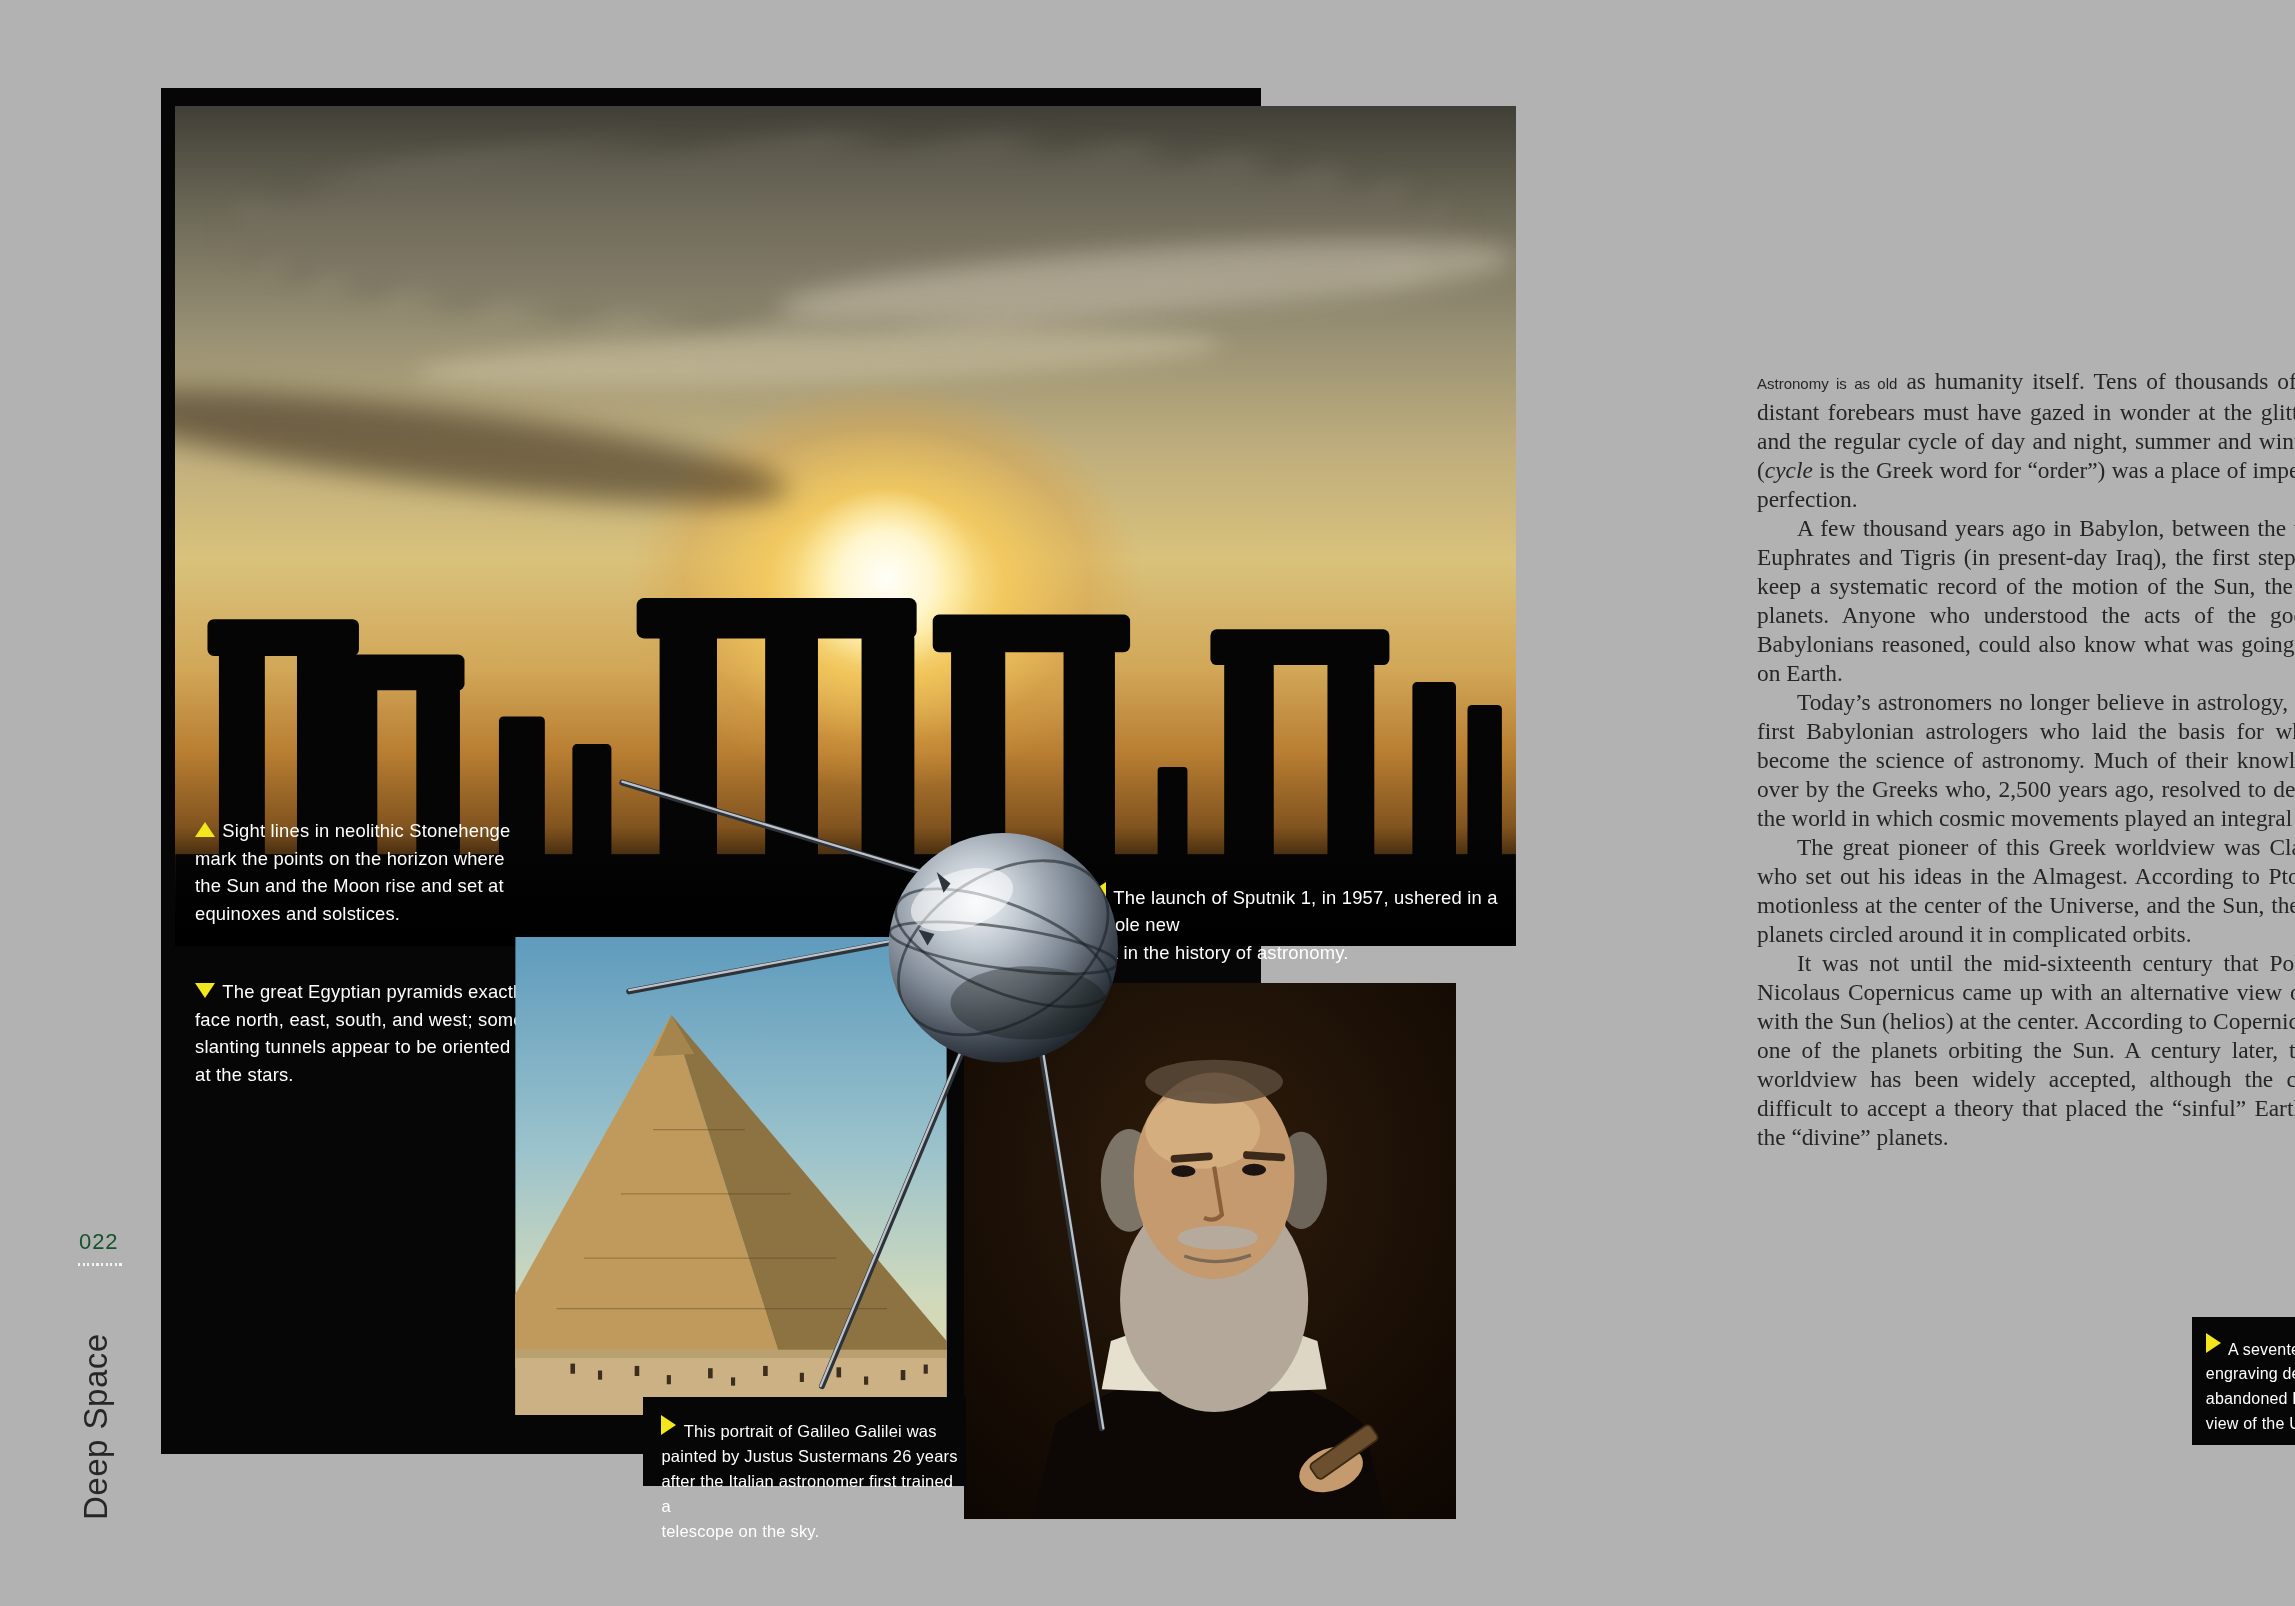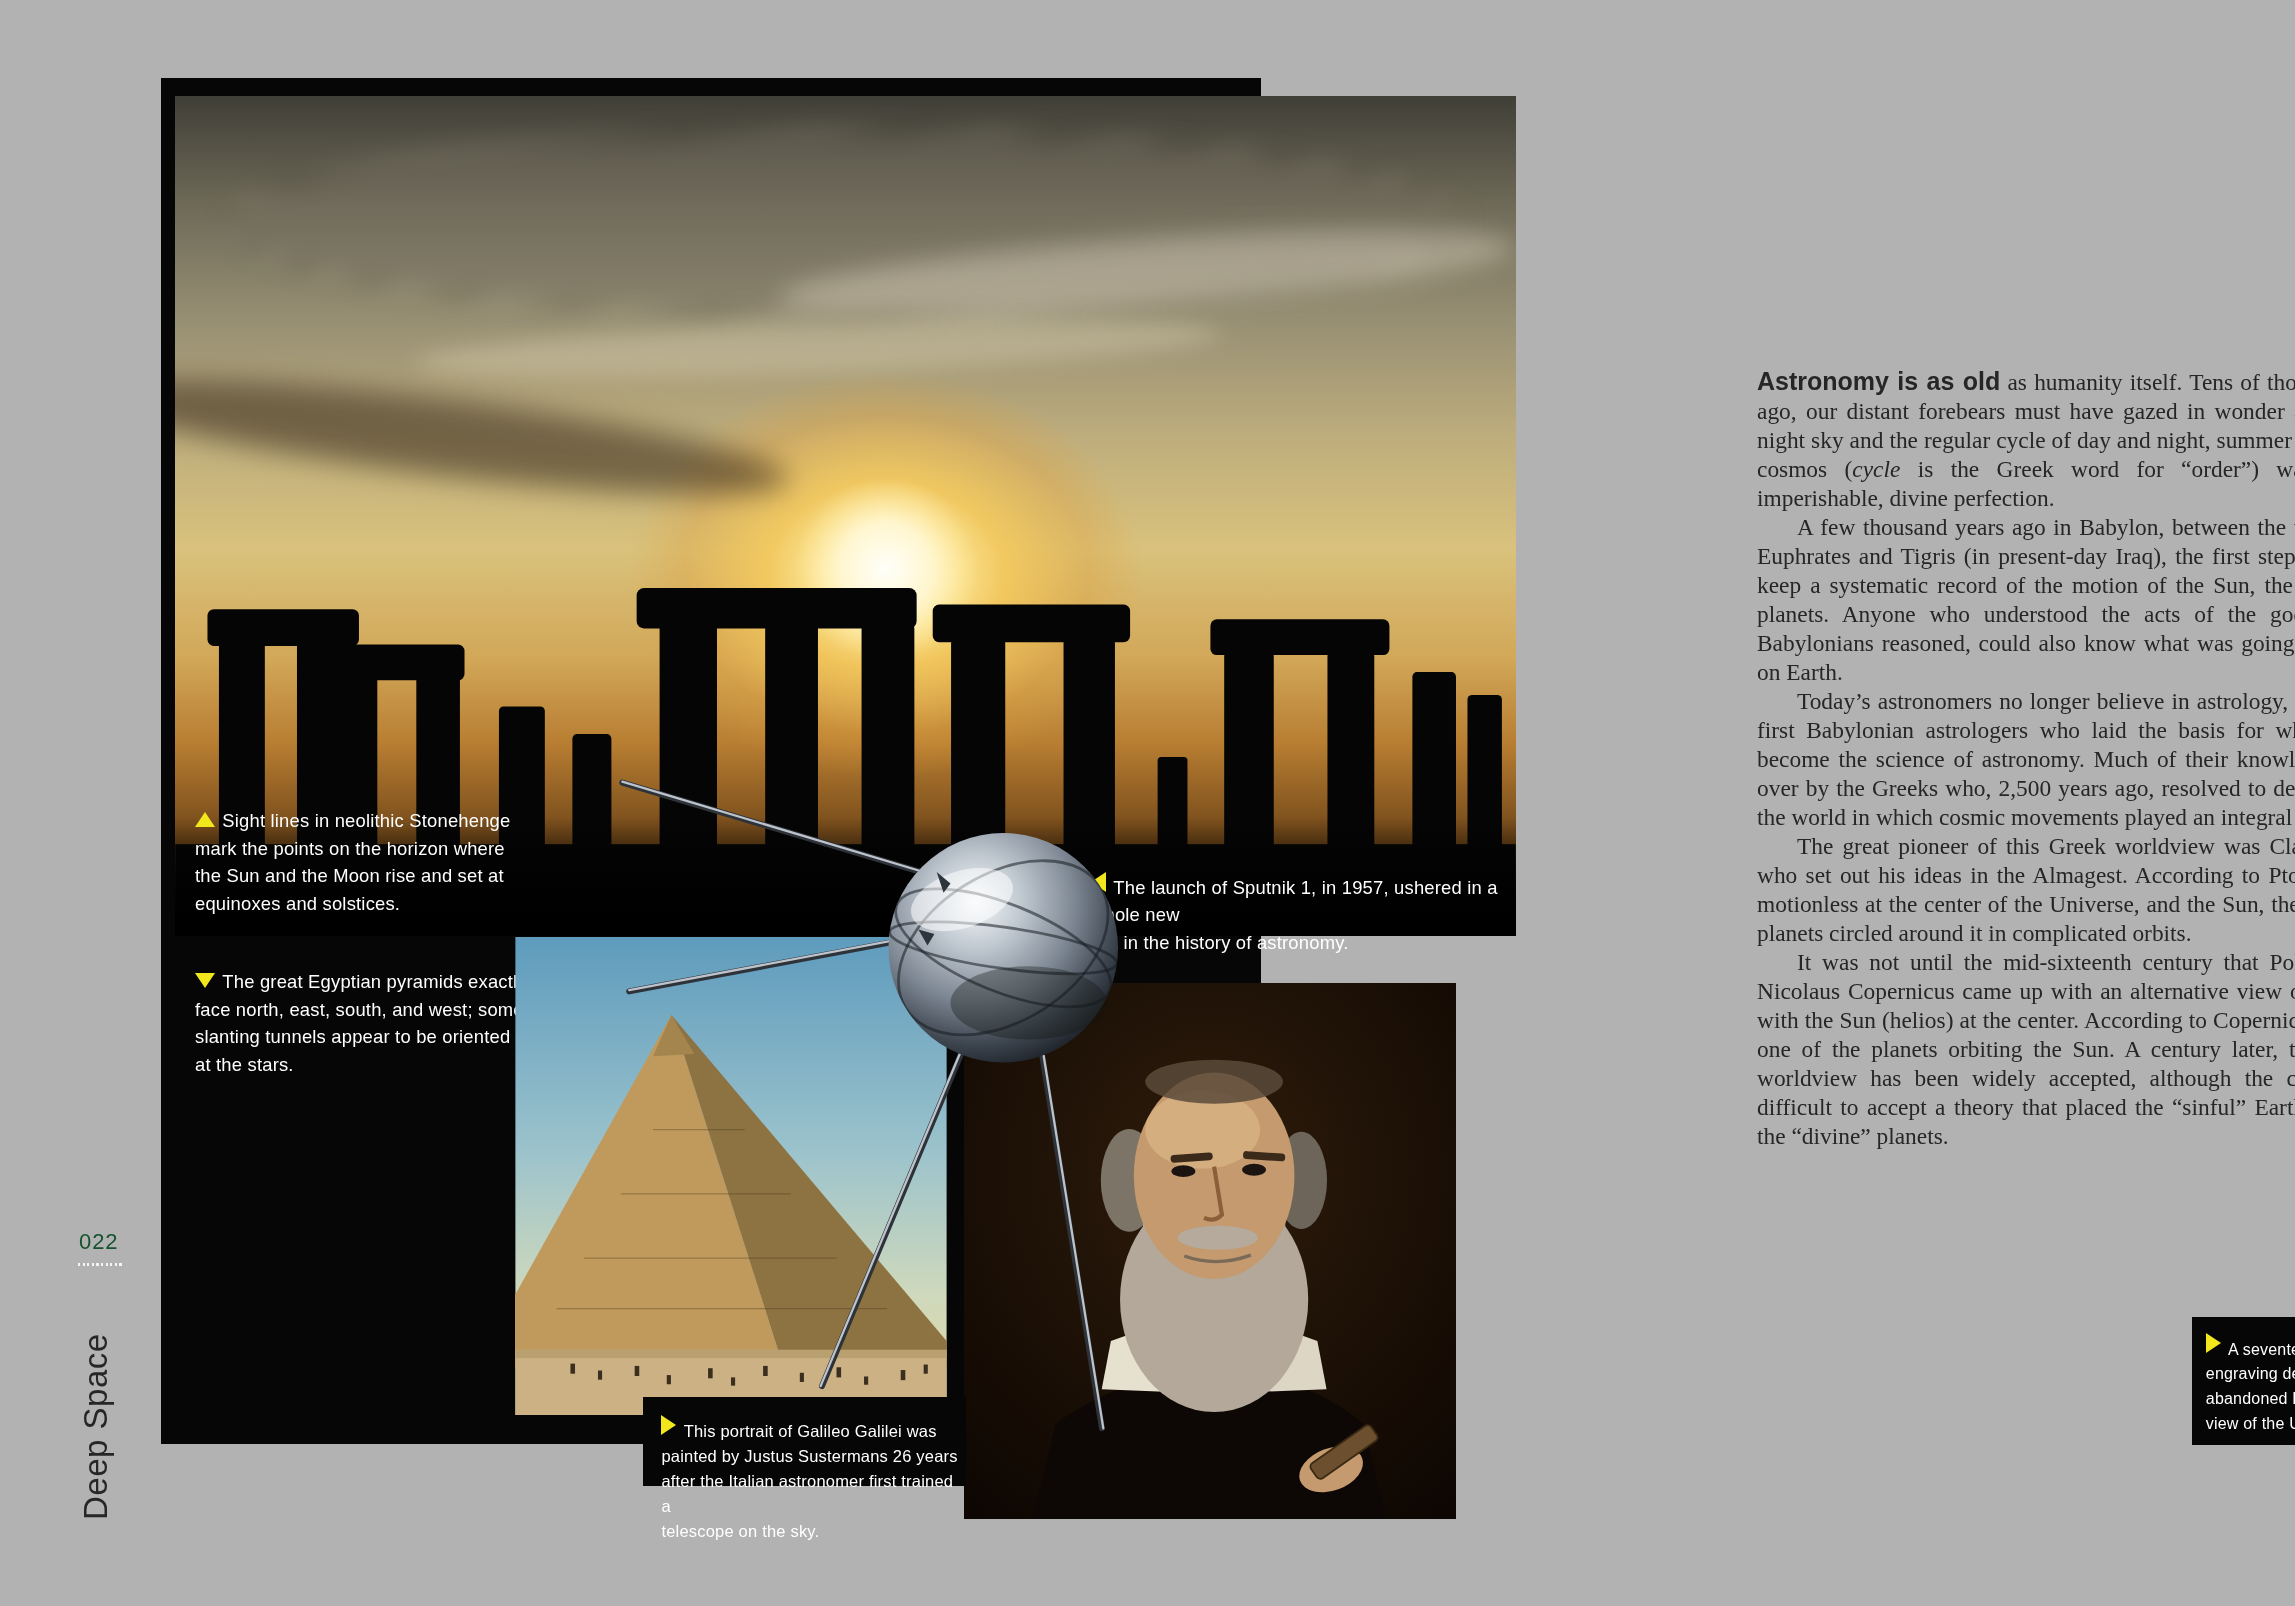--- a/index.html
+++ b/index.html
@@ -7,21 +7,21 @@
        font-family:"Liberation Sans",sans-serif;}
   .abs{position:absolute;}
 
   
   .pagenum{font-size:22px;color:#14532d;letter-spacing:0.9px;}
   .dotrule{height:3.2px;background:repeating-linear-gradient(90deg,#f4f4f4 0 2.3px,rgba(0,0,0,0) 2.3px 4.6px);}
   .sidebar-vert{writing-mode:vertical-rl;transform:rotate(180deg);font-size:33px;color:#262626;
                 letter-spacing:0.5px;height:239px;}
 
   
-  .collage{left:161px;top:78px;width:1100px;height:1366px;background:#060606;}
+  .collage{left:161px;top:88px;width:1100px;height:1366px;background:#060606;}
   .stonehenge{left:13.8px;top:18.4px;width:1341px;height:840px;overflow:hidden;
     background:
       radial-gradient(ellipse 349px 275px at 53% 57%, #fffef2 0%, #ffeea6 14%, rgba(246,202,92,.85) 34%, rgba(224,162,62,.35) 58%, rgba(0,0,0,0) 74%),
       linear-gradient(180deg,#403f37 0%,#6e6a58 13%,#989074 27%,#bfae7d 41%,#d9c27c 54%,#d2a758 67%,#b87e32 77%,#7a4e1c 87%,#2c1b09 95%,#070402 100%);}
   .cloud{position:absolute;border-radius:50%;}
   .cloud.c1{left:4%;top:4%;width:92%;height:22%;filter:blur(12px);
       background:repeating-linear-gradient(173deg,rgba(225,215,195,.28) 0 10px,rgba(55,50,42,.34) 10px 24px);}
   .cloud.c2{left:-6%;top:36%;width:52%;height:9%;background:rgba(52,38,24,.55);filter:blur(13.8px);transform:rotate(7deg);}
   .cloud.c3{right:0%;top:17%;width:55%;height:8%;background:rgba(236,226,204,.38);filter:blur(12px);transform:rotate(-4deg);}
   .cloud.c4{left:18%;top:27%;width:60%;height:6%;background:rgba(240,228,200,.30);filter:blur(10px);transform:rotate(-2deg);}
@@ -43,21 +43,21 @@
   .cap-engraving{left:2192px;top:1317px;width:220px;height:128px;padding:15.6px 0 0 13.8px;box-sizing:border-box;}
   .cap-engraving .cap{font-size:16px;line-height:25px;}
 
   
   .title{left:1757px;top:146px;font-size:79px;line-height:92px;font-weight:bold;
          letter-spacing:-1.4px;color:#0d0d0d;}
   .bodytext{left:1757px;top:367px;width:687px;font-family:"Liberation Serif",serif;
             font-size:23.4px;line-height:29px;color:#262626;text-align:justify;}
   .bodytext p{margin:0;}
   .bodytext p + p{text-indent:40px;}
-  .leadbold{font-family:"Liberation Sans",sans-serif;font-weight:bold;font-size:25px;}
+  .leadbold{font-family:"Liberation Sans",sans-serif;font-weight:normal;font-size:15px;}
 
   .imgbox{overflow:hidden;}
   .pyramid{left:515px;top:937px;width:432px;height:478px;}
   .galileo{left:964px;top:983px;width:492px;height:536px;background:#140b04;}
   .sputnik{left:528px;top:716px;width:1001px;height:716px;pointer-events:none;}
 </style>
 </head>
 <body>
 
 <div class="abs" style="left:0;top:0;width:3214px;height:1607px;">

